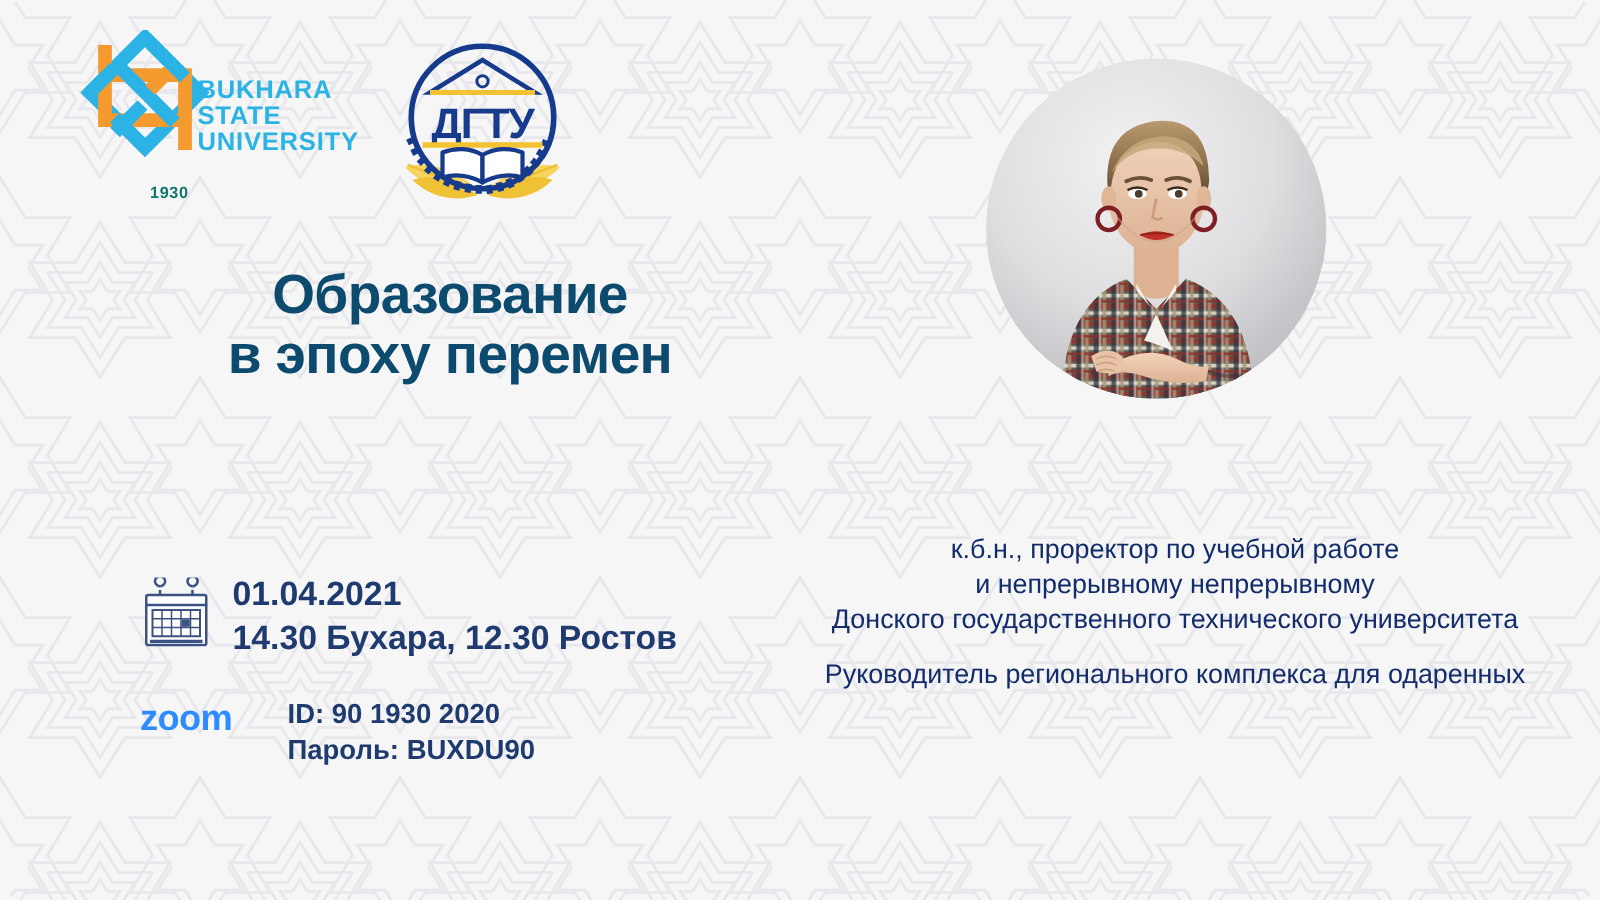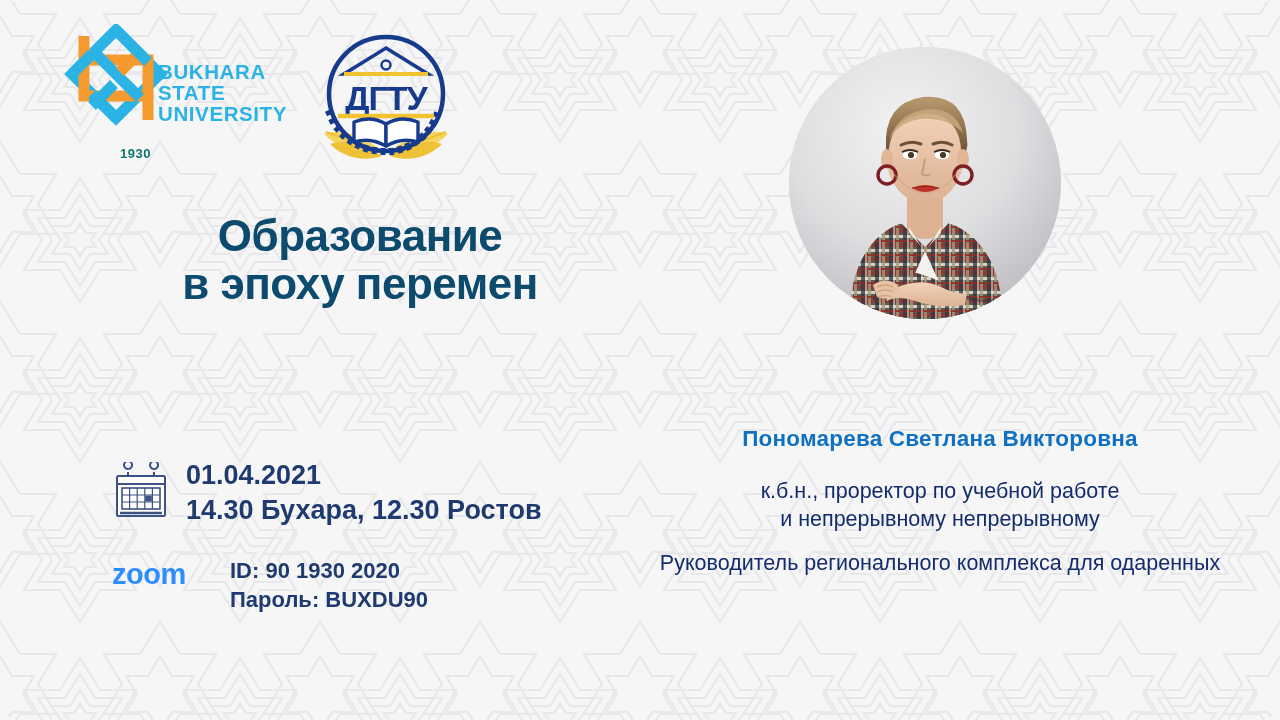--- a/index.html
+++ b/index.html
@@ -419,23 +419,23 @@
       <path d="M136 112 L133 127 Q137 130 141 127" fill="none" stroke="#c89a78" stroke-width="2"></path>
 
       <path d="M123 141 Q136 135 150 141 Q136 149 123 141 Z" fill="#c03129"></path>
       <path d="M123 141 Q136 138 150 141" fill="none" stroke="#8d221c" stroke-width="1.2"></path>
 
       <path d="M104 126 Q136 166 168 126" fill="none" stroke="#cda185" stroke-width="1.6" opacity="0.5"></path>
     </svg>
   </div>
 
   <div id="speaker-block">
-    <div id="speaker-name">Пономарева Светлана Викторовна</div>
     <div id="speaker-role">
       <span class="role-line">к.б.н.,  проректор по учебной работе</span>
       <span class="role-line">и непрерывному непрерывному</span>
+      <span class="role-line">Донского государственного технического университета</span>
     </div>
     <div id="speaker-role2">
       <span class="role-line">Руководитель регионального комплекса для  одаренных</span>
     </div>
   </div>
 
 </div>
 
 </body></html>

